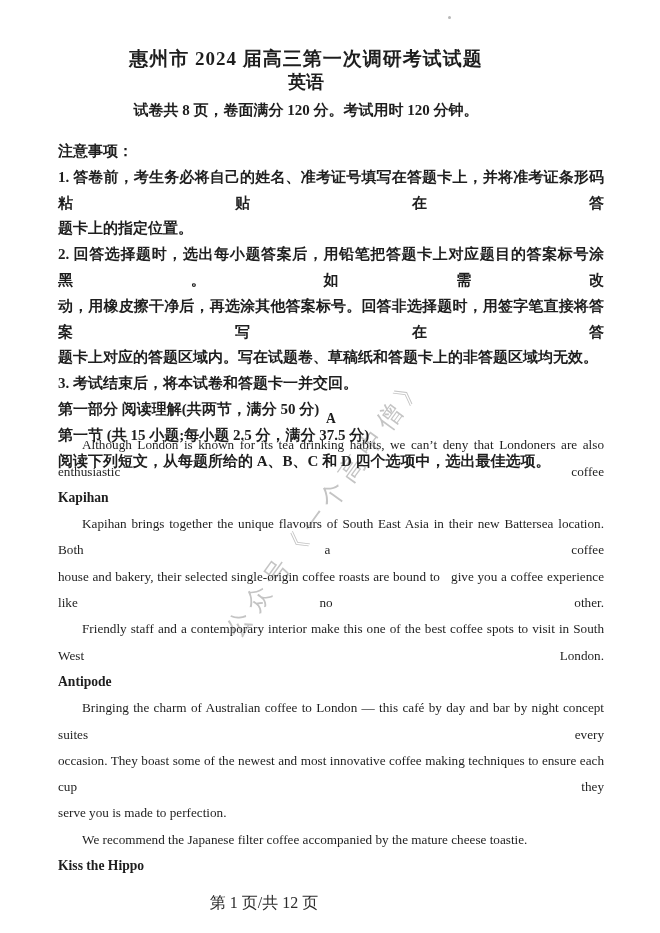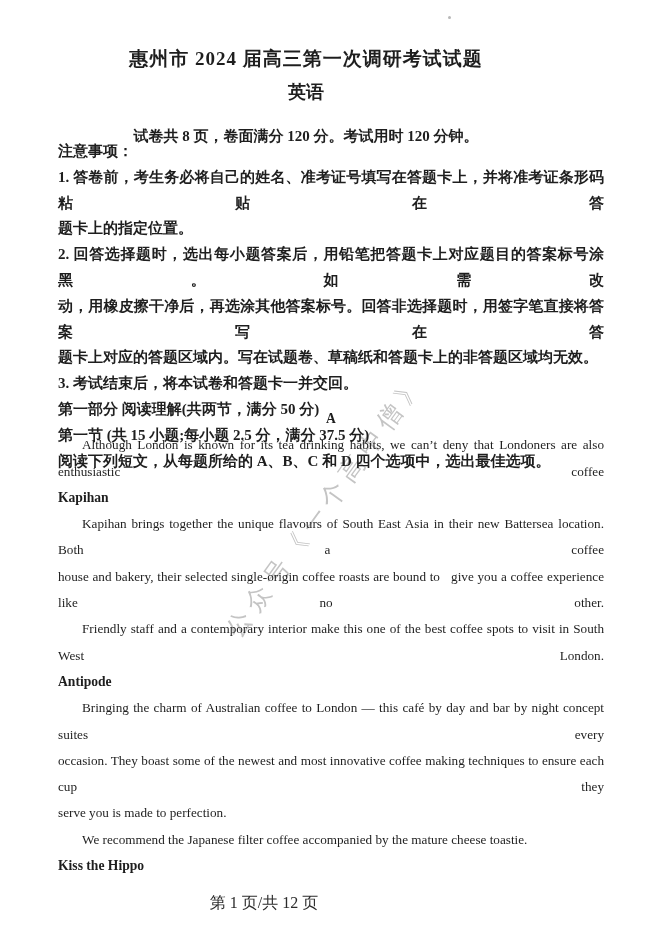--- a/index.html
+++ b/index.html
@@ -4,22 +4,22 @@
 <style>
   html,body { margin:0; padding:0; background:#ffffff; }
   .page {
     position:relative; width:660px; height:933px; background:#ffffff;
     font-family:"Liberation Serif","DejaVu Serif",serif; color:#1e1e1e;
     overflow:hidden;
   }
   
   .head { position:absolute; top:48px; left:0; width:612px; text-align:center; }
   .title   { font-size:19px; font-weight:700; letter-spacing:1px; line-height:22px; }
-  .subject { margin-top:11px; font-size:18px; font-weight:700; line-height:22px;text-align:center; }
-  .meta    { margin-top:24px; font-size:15px; font-weight:700; line-height:18px; }
+  .subject { margin-top:1px; font-size:18px; font-weight:700; line-height:22px;text-align:center; }
+  .meta    { margin-top:8px; font-size:15px; font-weight:700; line-height:18px; }
 
   
   .cn { position:absolute; top:139px; left:58px; width:546px;
         font-size:15px; line-height:25.8px; font-weight:600; text-align:left; }
   .cn .j { text-align:justify; text-align-last:justify; }
   .cn .b { font-weight:700; }
 
   
   .en { position:absolute; top:406px; left:58px; width:546px;
         font-size:13.2px; line-height:26.3px; font-weight:400; text-align:left; }

